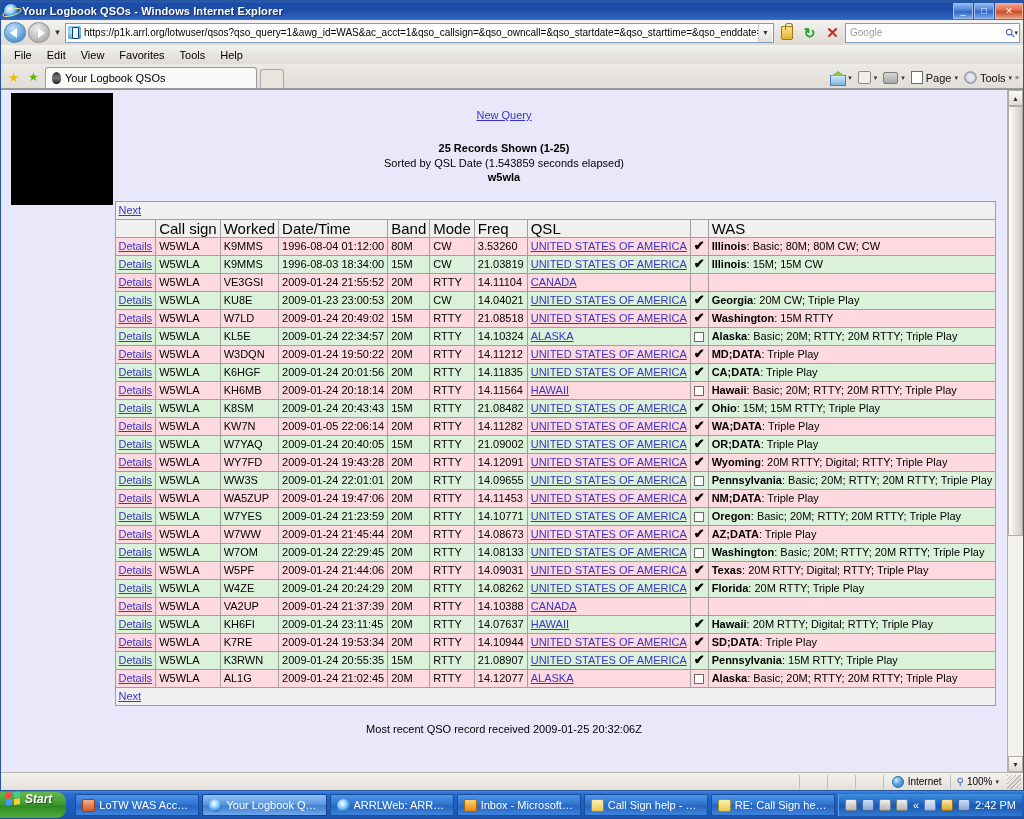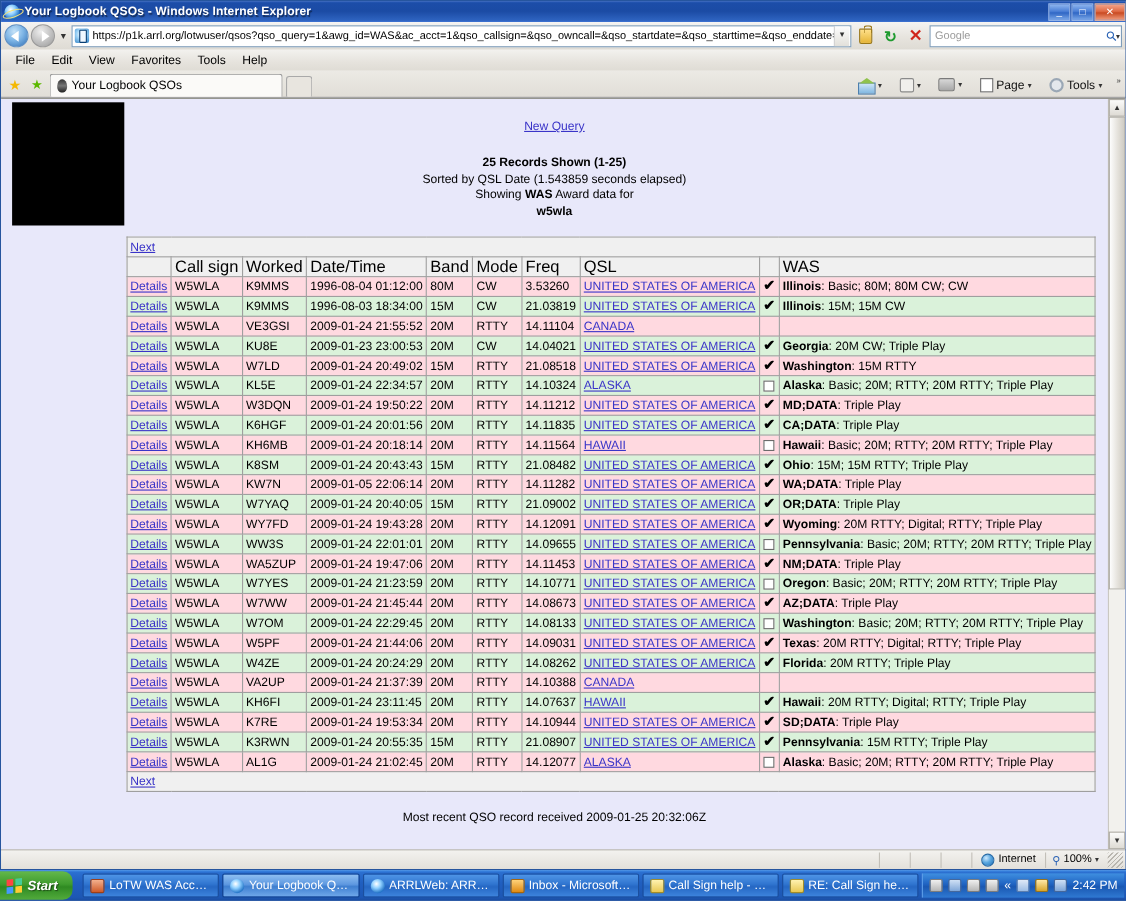--- a/index.html
+++ b/index.html
@@ -95,21 +95,21 @@
   .favstar.add{ color:#5cb800; font-size:12px;}
   .tab { height:21px; width:212px; background:#fbfaf8; border:1px solid #9a9a9a; border-bottom:none;
          display:flex; align-items:center; gap:4px; padding:0 6px; font-size:11px;
          border-radius:3px 3px 0 0; }
   .tab .ticon { width:9px; height:12px; flex:0 0 9px;
                 background:linear-gradient(180deg,#333 0%,#777 50%,#222 100%);
                 border-radius:50% 50% 40% 40%; }
   .tab-new { height:19px; width:24px; background:#e8e5df; border:1px solid #a9a9a9;
              border-bottom:none; border-radius:3px 3px 0 0; }
   .tabbar .spacer{flex:1;}
-  .cmdicons{ display:flex;align-items:flex-start;gap:10px;margin-bottom:3px;font-size:11px;color:#111;}
+  .cmdicons{ display:flex;align-items:center;gap:0;margin-bottom:3px;font-size:11px;color:#111;}
   .cmdicons .ci{display:flex;align-items:center;gap:3px;padding:1px 3px;}
   .home-i{width:15px;height:13px;position:relative;}
   .home-i:before{content:"";position:absolute;left:0;top:4px;width:14px;height:9px;
      background:linear-gradient(180deg,#cfe6f8,#7fb6e0);border:1px solid #4d7fae;}
   .home-i:after{content:"";position:absolute;left:1px;top:0;border-left:7px solid transparent;
      border-right:7px solid transparent;border-bottom:5px solid #8fc24c;}
   .feed-i{width:13px;height:13px;border:1px solid #8a8a8a;border-radius:2px;background:#f0efec;}
   .print-i{width:15px;height:12px;background:linear-gradient(180deg,#d8d8d8,#a8a8a8);
      border:1px solid #7a7a7a;border-radius:2px;}
   .page-i{width:12px;height:13px;background:#fff;border:1px solid #6c6c6c;}
@@ -188,21 +188,21 @@
   .zoomglass{color:#2b63b5;font-size:10px;}
   .grip { width:14px;height:14px;margin-left:2px;
           background:repeating-linear-gradient(135deg,#b9b6af 0 1px,transparent 1px 3px);}
 
   
   #taskbar { position:absolute; left:0; bottom:0; width:1024px; height:28px;
              background:linear-gradient(180deg,#3f8de8 0%,#2b6fd0 8%,#205fc0 40%,#1d57b4 88%,#1b4da0 100%);
              display:flex; align-items:center; gap:3px; padding-right:2px; }
   .startbtn { height:26px; padding:0 14px 0 6px; margin:1px 6px 1px 0;
               background:linear-gradient(180deg,#64b84b 0%,#3f9c2e 45%,#2f8a22 55%,#52ab3c 100%);
-              border-radius:0 9px 9px 0; display:flex; align-items:center; gap:5px;
+              border-radius:0 9px 9px 0; display:flex; gap:5px;
               color:#fff; font-weight:bold; font-size:12px; font-style:italic;
               text-shadow:1px 1px 1px rgba(0,0,0,.5); }
   .winflag { width:14px;height:13px;
      background:
        linear-gradient(#f44 0 0) 0 0/6px 6px no-repeat,
        linear-gradient(#4c9 0 0) 8px 0/6px 6px no-repeat,
        linear-gradient(#49f 0 0) 0 7px/6px 6px no-repeat,
        linear-gradient(#fc3 0 0) 8px 7px/6px 6px no-repeat;
      transform:skewY(-6deg);}
   .taskitem { height:22px; max-width:146px; flex:0 1 auto; display:flex; align-items:center; gap:4px;
@@ -318,23 +318,20 @@
       <div class="blackbox"></div>
 
       <div class="content">
         <div class="center newquery">
           <a class="lnk" href="#">New Query</a>
         </div>
 
         <div class="center summary">
           <div><b>25 Records Shown (1-25)</b></div>
           <div>Sorted by QSL Date (1.543859 seconds elapsed)</div>
-          <div>
-            <span>Showing </span><b>WAS</b><span> Award data for</span>
-          </div>
           <div><b>w5wla</b></div>
         </div>
 
         <div class="tblwrap">
           <table class="qsos">
             <tbody id="tbody">
                 <tr class="navrow">
                   <td colspan="10"><a class="lnk" href="#">Next</a></td>
                 </tr>
                 <tr class="hdr">

